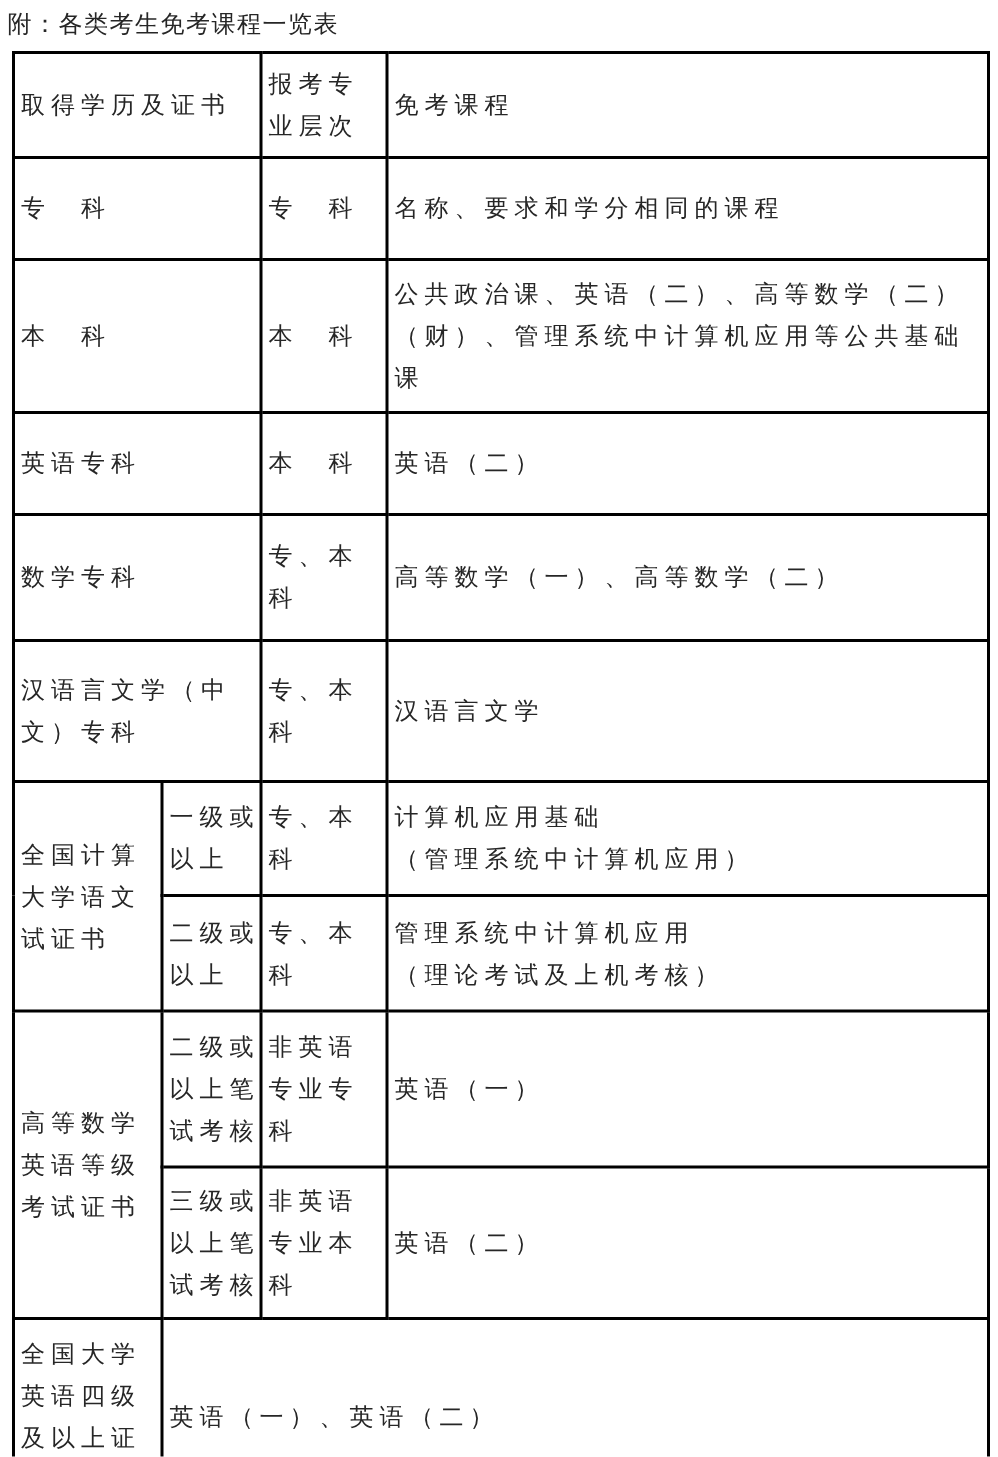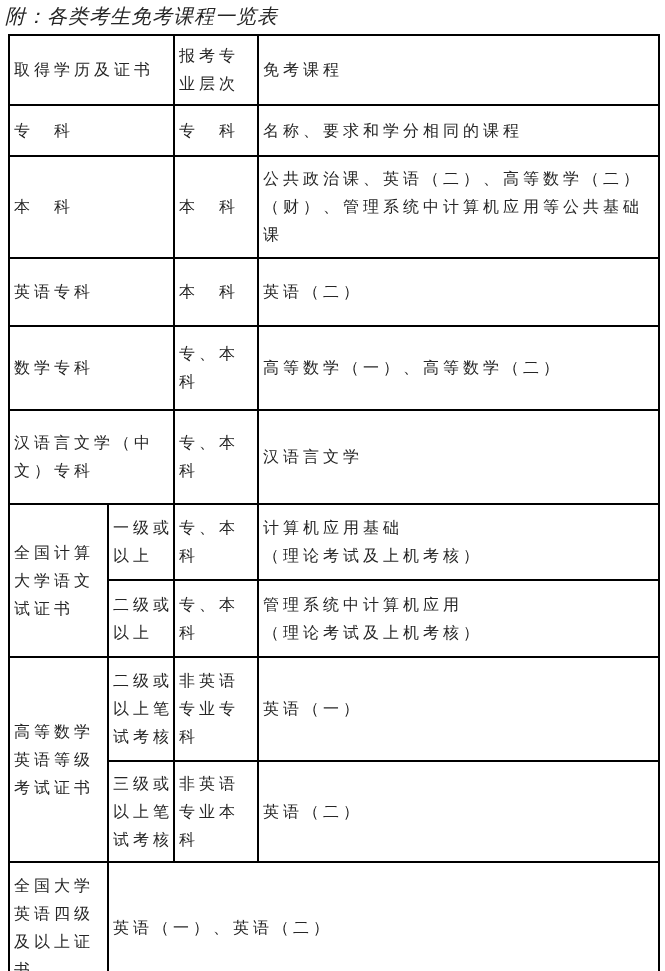--- a/index.html
+++ b/index.html
@@ -13,27 +13,26 @@
     color: #222222;
   }
   .page {
     width: 665px;
     height: 971px;
     padding: 4px 0 0 4px;
     box-sizing: border-box;
     background: #ffffff;
   }
   .doc-title {
-    font-size: 20px;
+    font-size: 16px;
     letter-spacing: 1px;
     line-height: 20px;
     margin: 2px 0 8px 1px;
     white-space: pre;
     color: #262626;
-    font-style: italic;
   }
   table.exemption-table {
     border-collapse: collapse;
     table-layout: fixed;
     margin-left: 4px;
   }
   table.exemption-table td {
     border: 2px solid #000000;
     vertical-align: middle;
     text-align: left;
@@ -62,21 +61,21 @@
     </colgroup>
     <tbody>
 
       <tr style="height:70px">
         <td colspan="2">取得学历及证书</td>
         <td>报考专
 业层次</td>
         <td>免考课程</td>
       </tr>
 
-      <tr style="height:51px">
+      <tr style="height:68px">
         <td colspan="2">专　科</td>
         <td>专　科</td>
         <td>名称、要求和学分相同的课程</td>
       </tr>
 
       <tr style="height:102px">
         <td colspan="2">本　科</td>
         <td>本　科</td>
         <td>公共政治课、英语（二）、高等数学（二）
 （财）、管理系统中计算机应用等公共基础
@@ -106,21 +105,21 @@
 
       <tr style="height:76px">
         <td rowspan="2">全国计算
 大学语文
 试证书</td>
         <td>一级或
 以上</td>
         <td>专、本
 科</td>
         <td>计算机应用基础
-（理论考试及上机考核）</td>
+（管理系统中计算机应用）</td>
       </tr>
 
       <tr style="height:77px">
         <td>二级或
 以上</td>
         <td>专、本
 科</td>
         <td>管理系统中计算机应用
 （理论考试及上机考核）</td>
       </tr>

